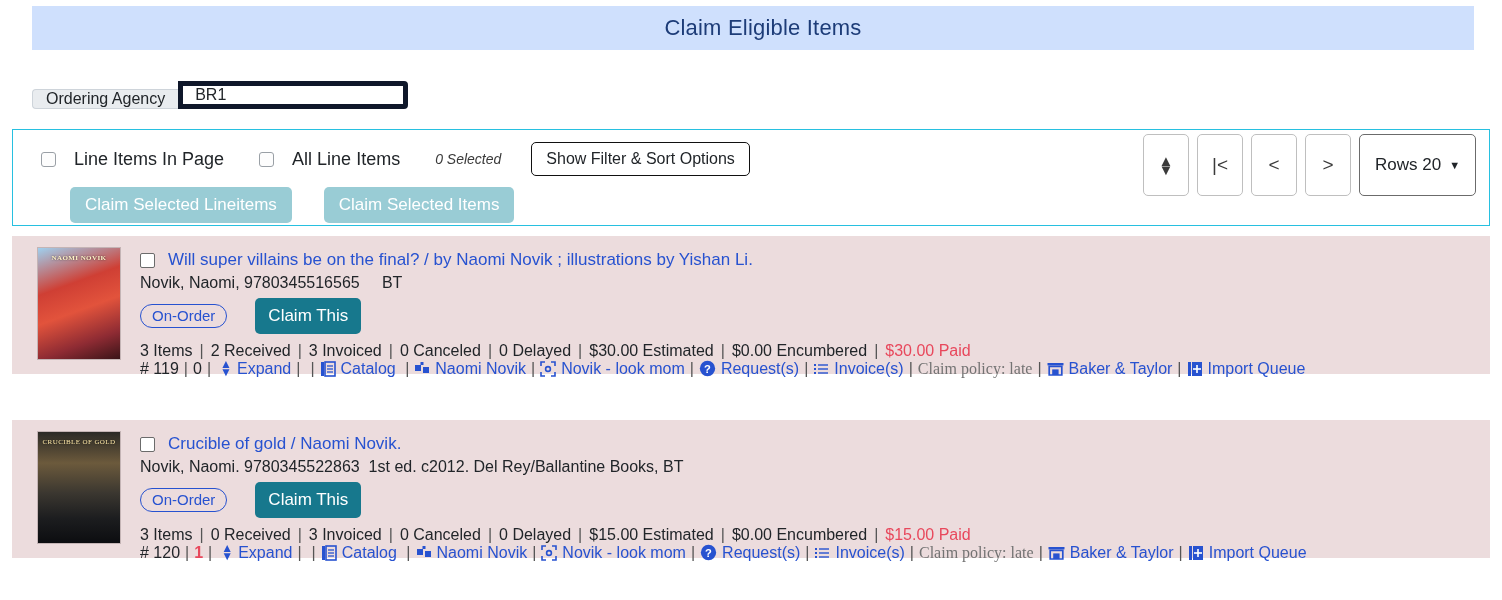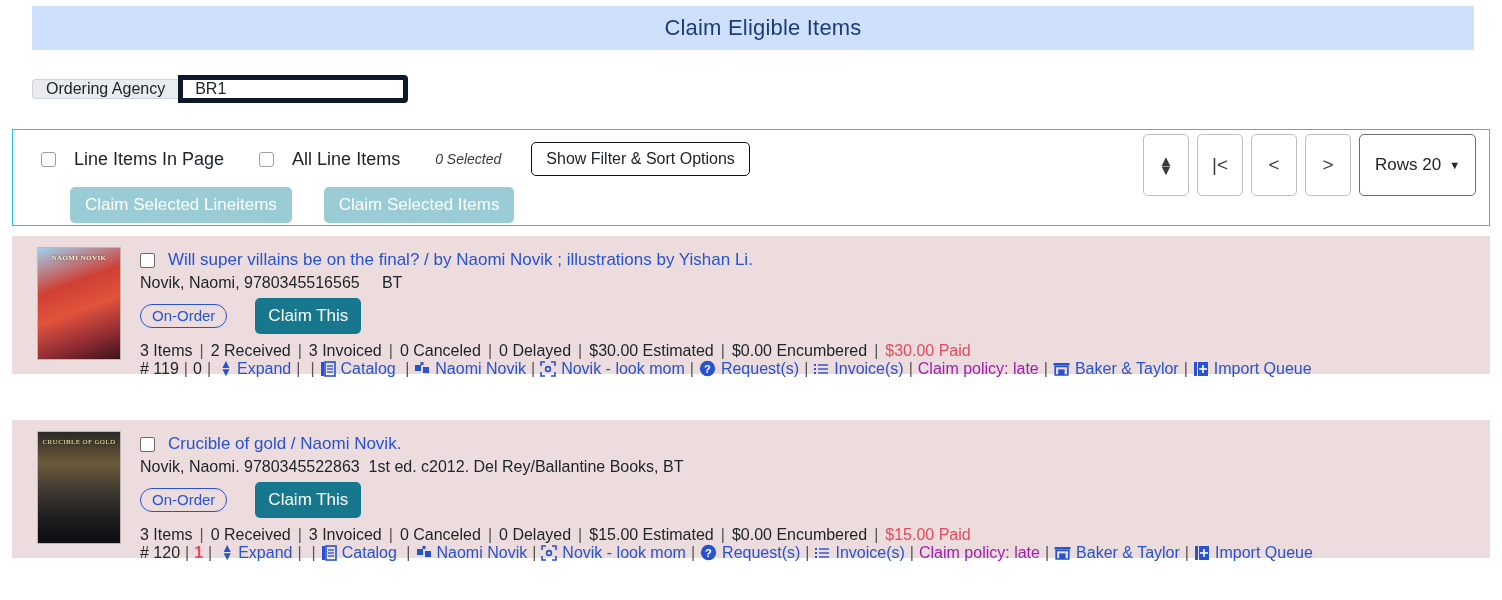--- a/index.html
+++ b/index.html
@@ -21,21 +21,21 @@
     display: flex; align-items: center; justify-content: center;
     font-size: 22px; color: #1d3c78; font-weight: 400;
     letter-spacing: .2px;
     padding-left: 20px;
   }
 
   
   .agency-group {
     position: absolute;
     left: 32px; top: 68px;
-    display: flex; align-items: center; height: 41px;
+    display: flex; align-items: flex-end; height: 41px;
   }
   .agency-label {
     background: #e9ecef;
     border: 1px solid #ced4da;
     border-right: none;
     border-radius: 4px 0 0 4px;
     padding: 0 13px;
     display: flex; align-items: center;
     font-size: 16px; color: #212529;
   }
@@ -165,21 +165,21 @@
     display: flex; align-items: center; flex-wrap: nowrap;
   }
   .links-line a { color: #2752d0; text-decoration: none; cursor: pointer; }
   .lk-sep { color: #555; padding: 0 5px; }
   .num-red { color: #e8485c; font-weight: bold; }
   .ic { display: inline-flex; align-items: center; margin-right: 5px; vertical-align: -2px; }
   .expand-caret {
     display: inline-flex; flex-direction: column; line-height: .6;
     color: #2752d0; font-size: 12px; margin: 0 5px 0 4px;
   }
-  .plain { color: #a21caf; }
+  .plain { color: #737373; font-family: Liberation Serif, serif; }
 </style>
 </head>
 <body>
 
 <div class="page">
 
   <div class="banner">
     <span>Claim Eligible Items</span>
   </div>
 

